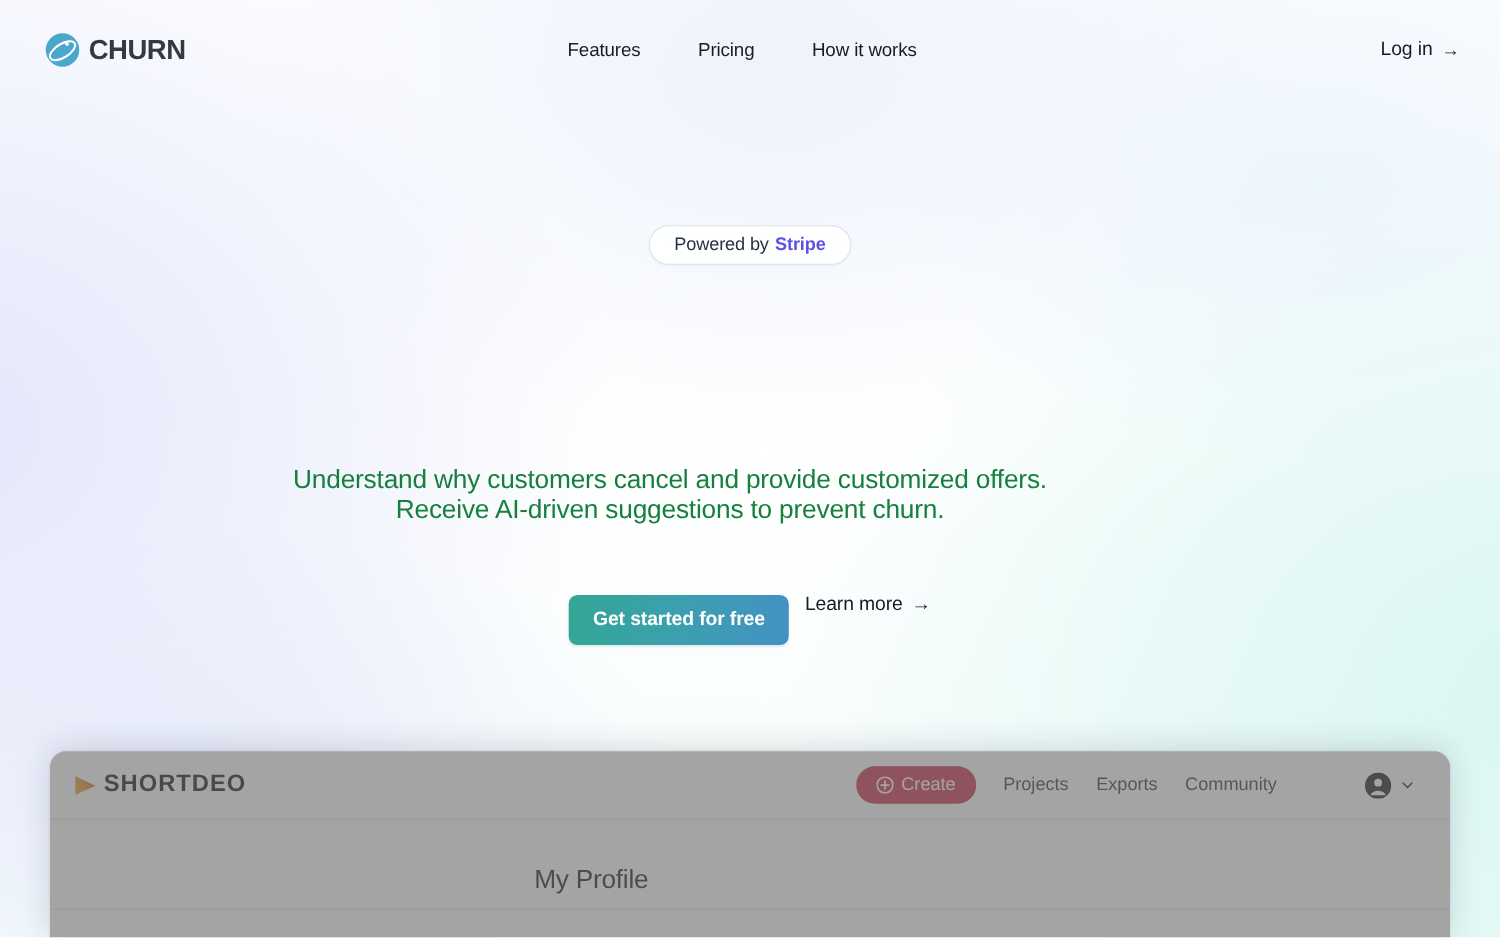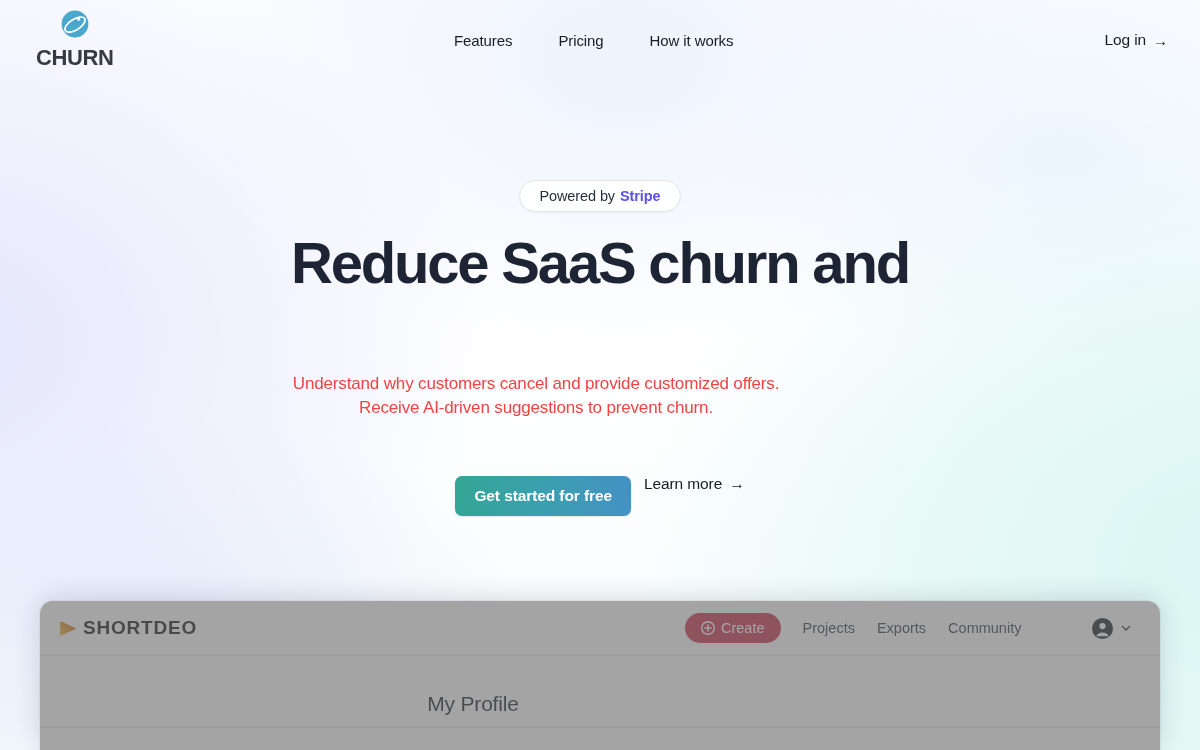--- a/index.html
+++ b/index.html
@@ -56,21 +56,20 @@
     z-index: 5;
   }
 
   .brand {
     position: absolute;
     left: 36px;
     display: flex;
     align-items: center;
     gap: 7px;
     cursor: pointer;
-    flex-direction: column;
   }
 
   .brand-mark {
     width: 28px;
     height: 28px;
     flex: none;
     display: block;
   }
 
   .brand-name {
@@ -173,23 +172,23 @@
     -webkit-background-clip: text;
     background-clip: text;
     -webkit-text-fill-color: transparent;
     color: #5299d2;
   }
 
   .subhead {
     position: absolute;
     top: 372px;
     width: 1072px;
-    font-size: 17px;
+    font-size: 21px;
     line-height: 24px;
-    color: #ef4444;
+    color: #15803d;
     letter-spacing: -0.15px;
   }
 
   .cta-row {
     position: absolute;
     top: 452px;
     width: 1200px;
     display: flex;
     justify-content: center;
     align-items: center;
@@ -396,21 +395,20 @@
   <section class="hero">
 
     <div class="badge-row">
       <div class="stripe-badge">
         <span>Powered by</span>
         <span class="stripe-word">Stripe</span>
       </div>
     </div>
 
     <h1 class="headline">
-      <span>Reduce SaaS churn and</span>
     </h1>
 
     <p class="subhead">
       <span>Understand why customers cancel and provide customized offers.</span><br>
       <span>Receive AI-driven suggestions to prevent churn.</span>
     </p>
 
     <div class="cta-row">
       <button class="cta-primary">Get started for free</button>
       <a class="cta-secondary" href="#">

